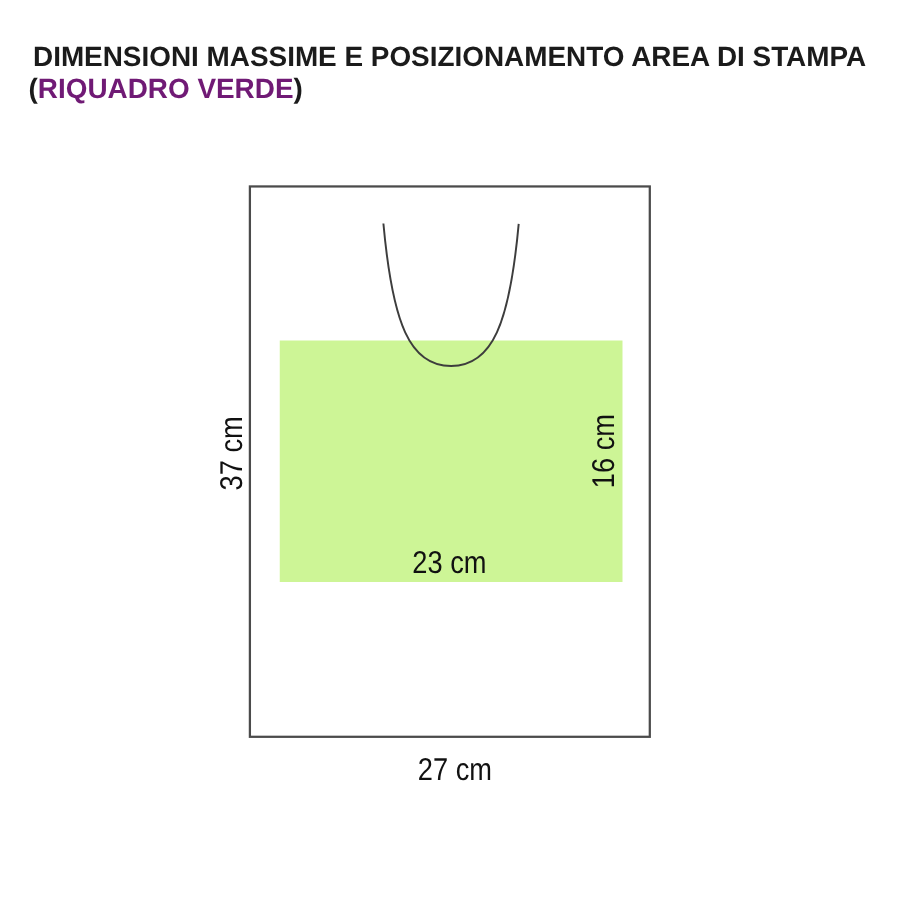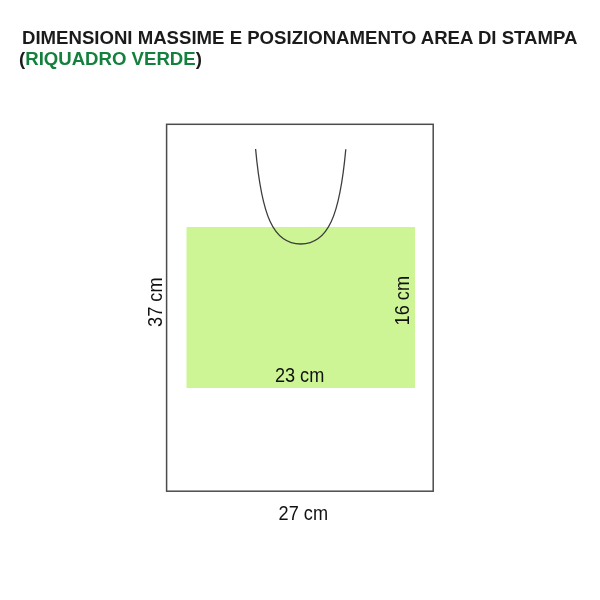--- a/index.html
+++ b/index.html
@@ -1,20 +1,20 @@
 <!DOCTYPE html>
 <html><head>
 <meta charset="utf-8">
 <style>
   html,body{margin:0;padding:0;background:#ffffff;}
   .page{position:relative;width:600px;height:600px;background:#ffffff;overflow:hidden;
         font-family:"Liberation Sans", sans-serif;}
   .title{position:absolute;left:22px;top:28px;font-size:18.6px;line-height:20.6px;
          font-weight:bold;color:#1b1b1b;white-space:nowrap;}
-  .red{color:#15803d;}
+  .red{color:#701a75;}
 </style>
 </head>
 <body>
 <div class="page">
 
   <div class="title">DIMENSIONI MASSIME E POSIZIONAMENTO AREA DI STAMPA<br><span style="margin-left:-3px;">(</span><span class="red">RIQUADRO VERDE</span>)</div>
   <svg width="600" height="600" viewBox="0 0 600 600" style="position:absolute;left:0;top:0;">
 
     <g>
       <rect x="166.6" y="124.3" width="266.6" height="366.9" fill="none" stroke="#4b4b4b" stroke-width="1.5"></rect>

